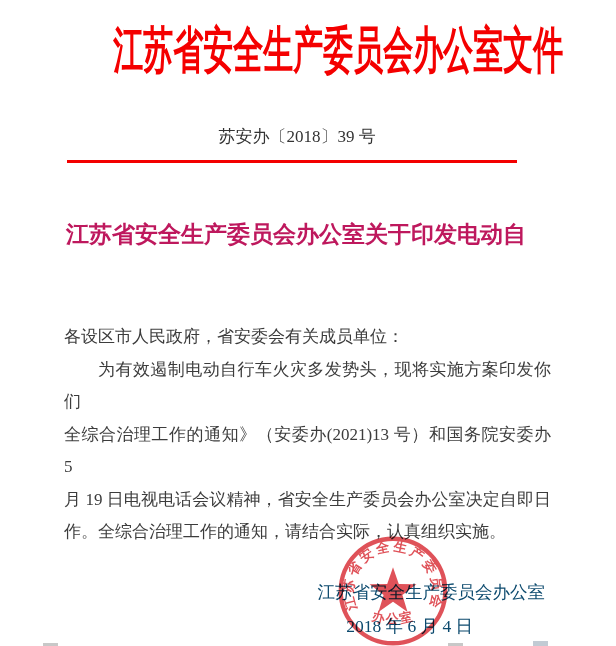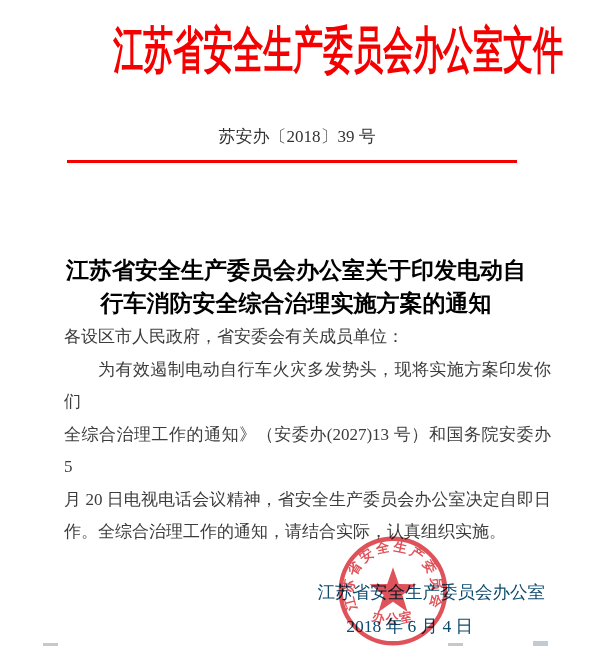--- a/index.html
+++ b/index.html
@@ -19,21 +19,21 @@
     position:absolute;top:125px;left:-11px;width:616px;
     text-align:center;font-size:17px;color:#333333;white-space:nowrap;
   }
   
   .red-rule{
     position:absolute;top:160px;left:67px;width:450px;height:3px;background:#f30000;
   }
   
   .doc-title{
     position:absolute;top:218px;left:0;width:592px;text-align:center;
-    font-size:23px;line-height:33px;font-weight:600;color:#000000;white-space:nowrap;margin-top:36px;
+    font-size:23px;line-height:33px;font-weight:600;color:#be185d;white-space:nowrap;
   }
   
   .body-text{
     position:absolute;top:321px;left:64px;width:487px;
     font-size:17px;line-height:32.5px;color:#3c3c3c;
   }
   .body-text .line{min-height:32.5px;}
   .body-text .fill{text-align:justify;text-align-last:justify;}
   .body-text .indent{text-indent:2em;}
   
@@ -59,28 +59,27 @@
 <div class="page">
 
   <div class="banner">江苏省安全生产委员会办公室文件</div>
 
   <div class="doc-number">苏安办〔2018〕39 号</div>
 
   <div class="red-rule"></div>
 
   <div class="doc-title">
     <div>江苏省安全生产委员会办公室关于印发电动自</div>
-    <div>行车消防安全综合治理实施方案的通知</div>
   </div>
 
   <div class="body-text">
     <div class="line">各设区市人民政府，省安委会有关成员单位：</div>
     <div class="line fill indent">为有效遏制电动自行车火灾多发势头，现将实施方案印发你们</div>
-    <div class="line fill">全综合治理工作的通知》（安委办(2027)13 号）和国务院安委办 5</div>
-    <div class="line fill">月 20 日电视电话会议精神，省安全生产委员会办公室决定自即日</div>
+    <div class="line fill">全综合治理工作的通知》（安委办(2021)13 号）和国务院安委办 5</div>
+    <div class="line fill">月 19 日电视电话会议精神，省安全生产委员会办公室决定自即日</div>
     <div class="line">作。全综合治理工作的通知，请结合实际，认真组织实施。</div>
   </div>
 
   <div class="sign-block">
     <div>江苏省安全生产委员会办公室</div>
     <div class="date">2018 年 6 月 4 日</div>
   </div>
 
   <svg class="seal" viewBox="0 0 120 120" xmlns="http://www.w3.org/2000/svg">
     <defs>

